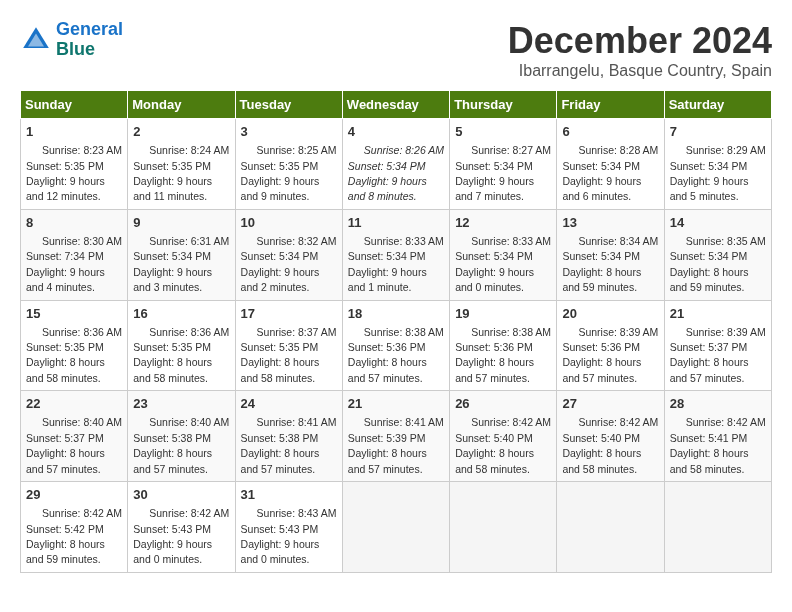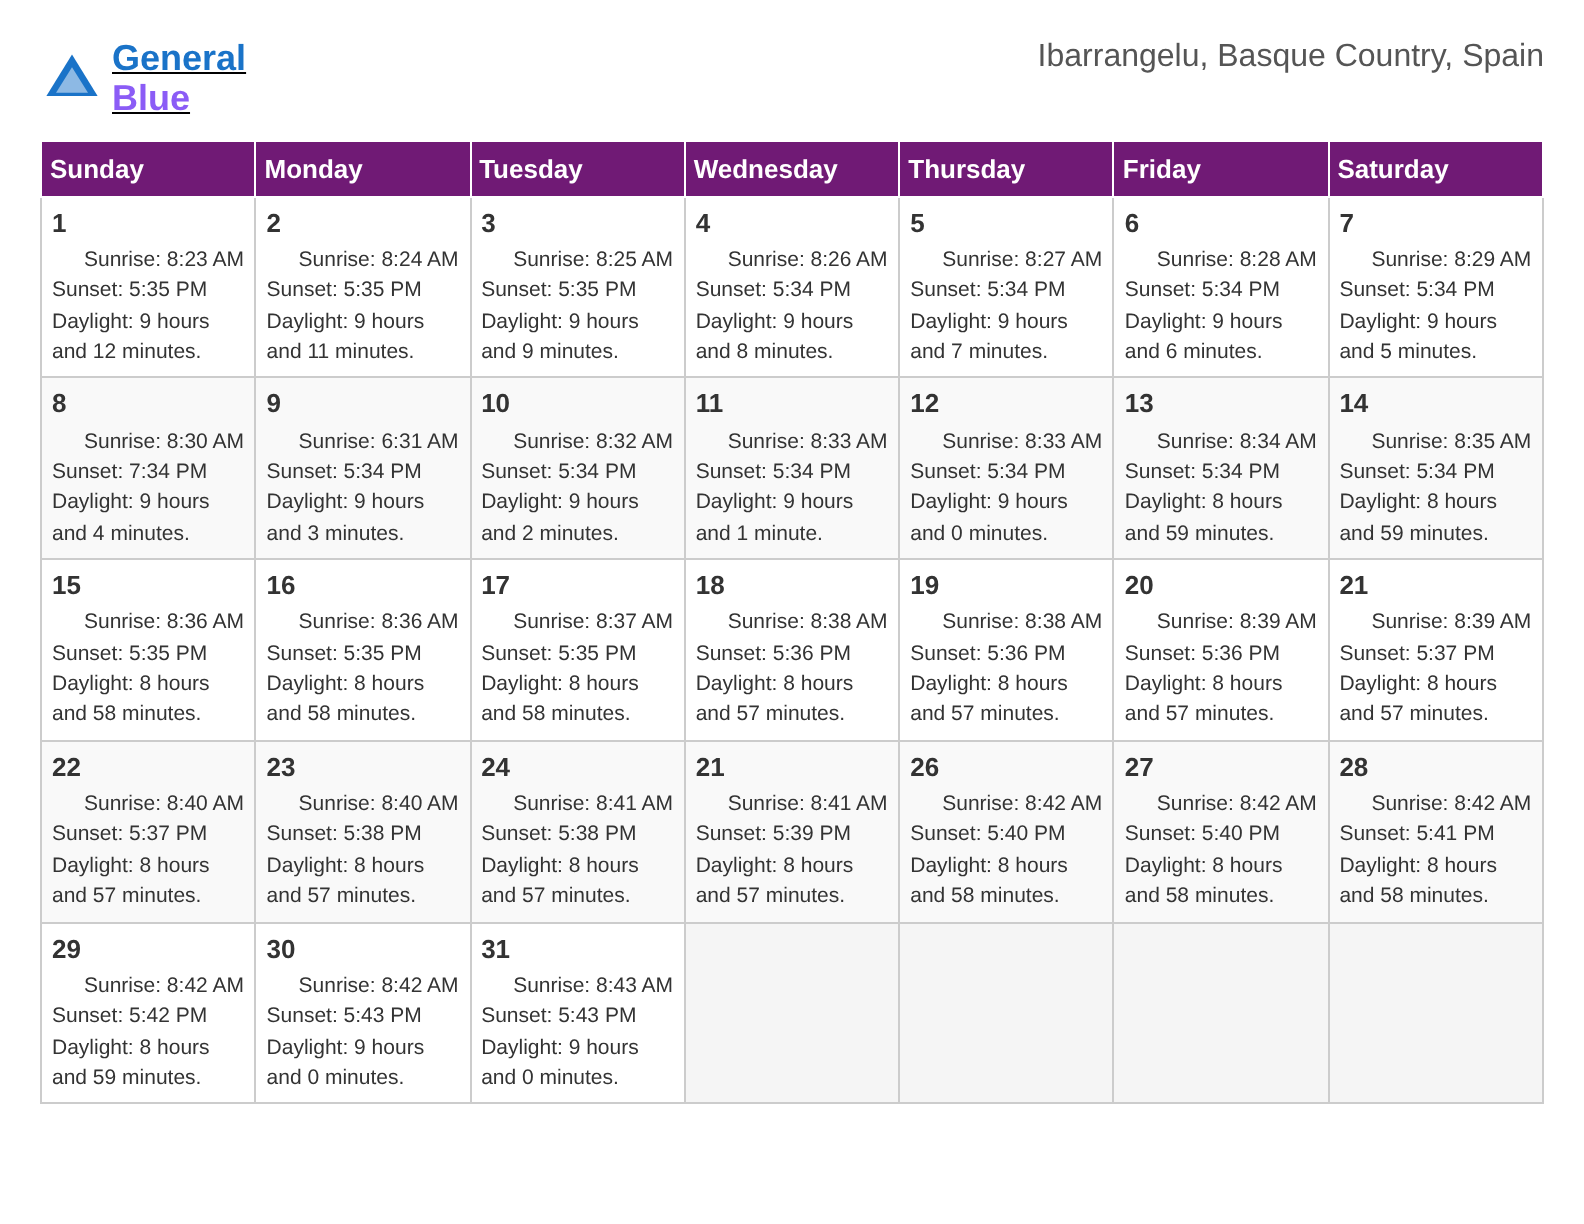--- a/index.html
+++ b/index.html
@@ -13,21 +13,20 @@
     .header-area {
       display: flex;
       justify-content: space-between;
       align-items: flex-start;
       margin-bottom: 10px;
     }
     .logo {
       display: flex;
       align-items: center;
       gap: 4px;
-      text-decoration: underline;
     }
     .logo-text {
       font-size: 18px;
       font-weight: bold;
       color: #333;
       line-height: 1.1;
     }
     .logo-text span {
       color: #1a73c8;
     }
@@ -46,21 +45,21 @@
     .location-title {
       font-size: 16px;
       color: #555;
     }
     .calendar-table {
       width: 100%;
       border-collapse: collapse;
       font-size: 11px;
     }
     .calendar-table th {
-      background: #701a75;
+      background: #4d7c0f;
       color: #fff;
       padding: 6px 4px;
       text-align: left;
       font-size: 13px;
       font-weight: bold;
       border: 1px solid #fff;
     }
     .calendar-table td {
       border: 1px solid #ccc;
       vertical-align: top;
@@ -93,24 +92,25 @@
 <body>
 
 <div class="header-area">
   <div class="logo">
     <svg class="logo-icon" viewBox="0 0 40 40">
       <polygon points="20,4 36,30 4,30" fill="#1a73c8"></polygon>
       <polygon points="20,12 30,28 10,28" fill="#fff" opacity="0.5"></polygon>
     </svg>
     <div class="logo-text">
       <div><span>General</span></div>
-      <div><span style="color:#8b5cf6">Blue</span></div>
+      <div><span style="color:#0f766e">Blue</span></div>
     </div>
   </div>
   <div class="title-area">
+    <div class="month-title">December 2024</div>
     <div class="location-title">Ibarrangelu, Basque Country, Spain</div>
   </div>
 </div>
 
 <table class="calendar-table">
   <thead>
     <tr>
     <th>Sunday</th>
         <th>Monday</th>
         <th>Tuesday</th>
@@ -127,21 +127,21 @@
 Daylight: 9 hours
 and 12 minutes.</span></td>
         <td><span class="day-num">2</span><span class="day-info" style="white-space: pre-line;">Sunrise: 8:24 AM
 Sunset: 5:35 PM
 Daylight: 9 hours
 and 11 minutes.</span></td>
         <td><span class="day-num">3</span><span class="day-info" style="white-space: pre-line;">Sunrise: 8:25 AM
 Sunset: 5:35 PM
 Daylight: 9 hours
 and 9 minutes.</span></td>
-        <td><span class="day-num">4</span><span class="day-info" style="white-space: pre-line;">Sunrise: 8:26 AM
+        <td><span class="day-num">4</span><span class="day-info" style="white-space: pre-line; font-style: italic;">Sunrise: 8:26 AM
 Sunset: 5:34 PM
 Daylight: 9 hours
 and 8 minutes.</span></td>
         <td><span class="day-num">5</span><span class="day-info" style="white-space: pre-line;">Sunrise: 8:27 AM
 Sunset: 5:34 PM
 Daylight: 9 hours
 and 7 minutes.</span></td>
         <td><span class="day-num">6</span><span class="day-info" style="white-space: pre-line;">Sunrise: 8:28 AM
 Sunset: 5:34 PM
 Daylight: 9 hours

